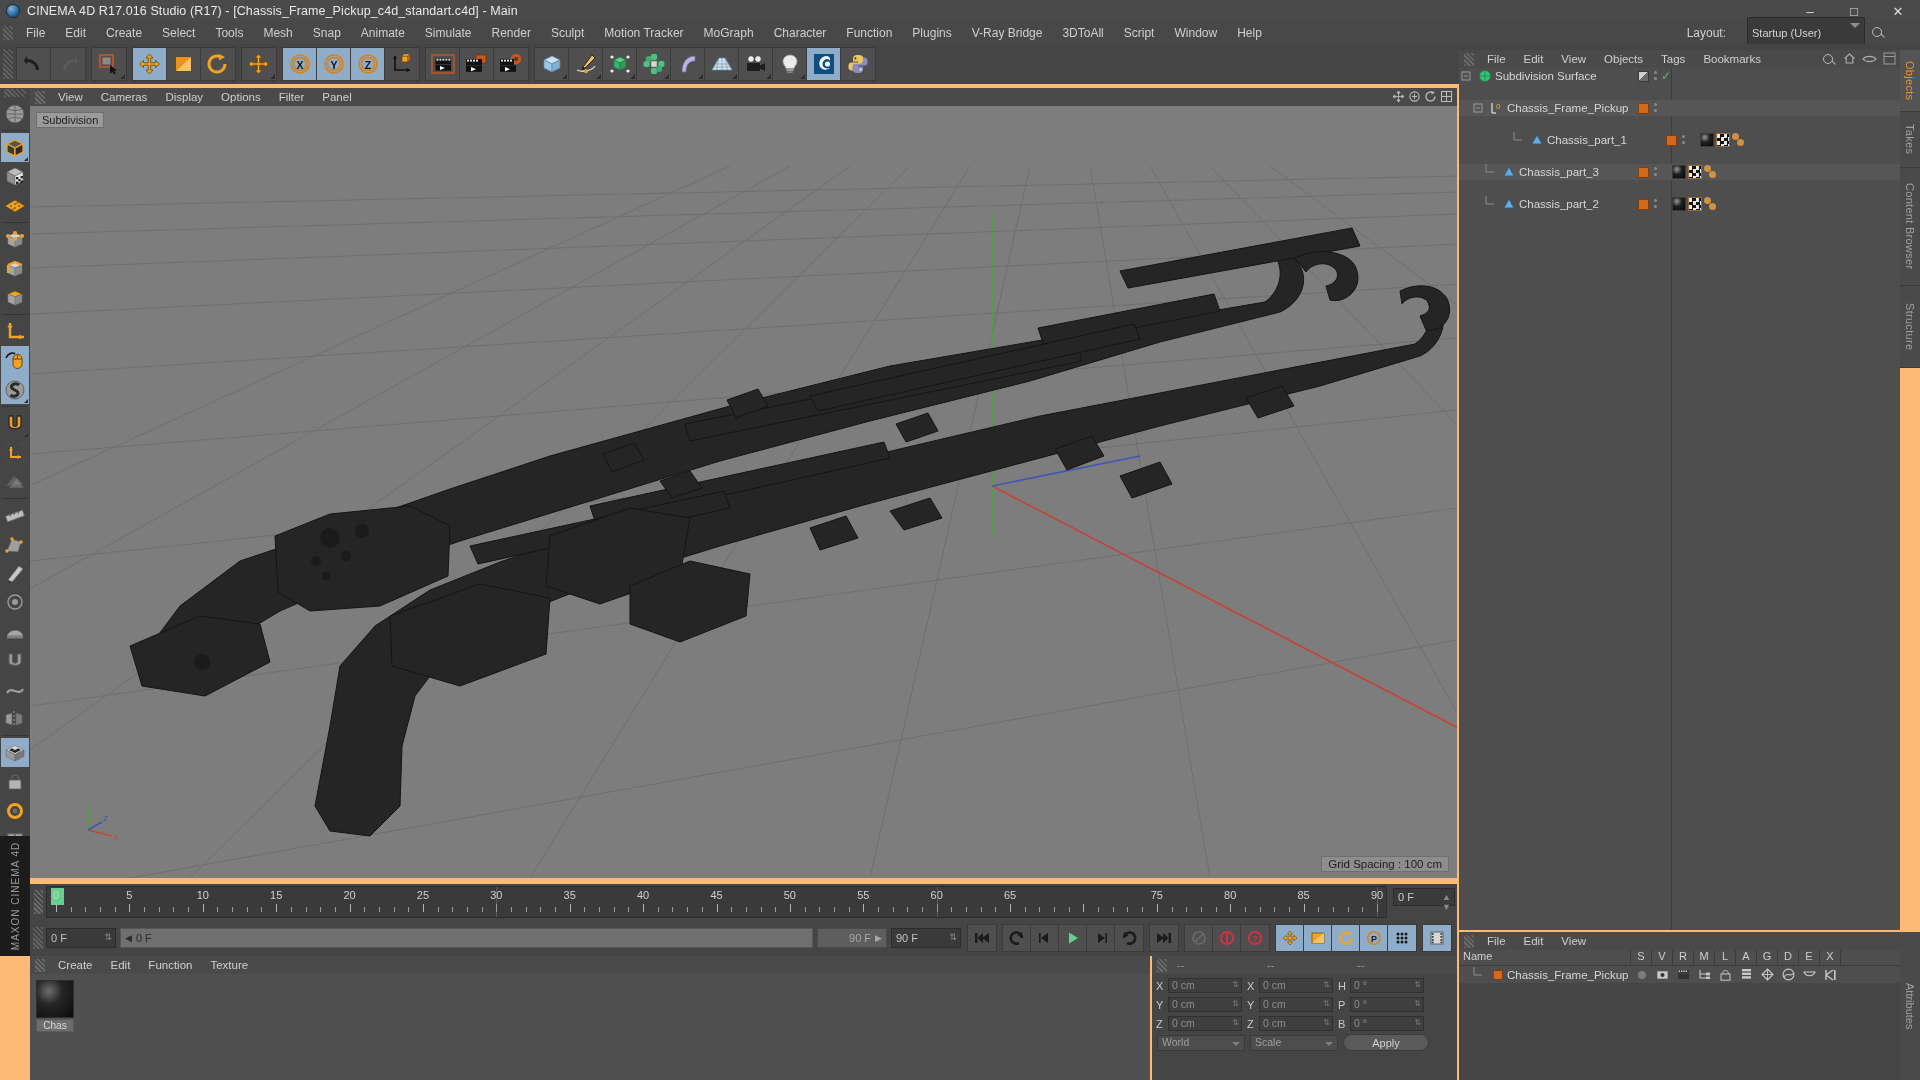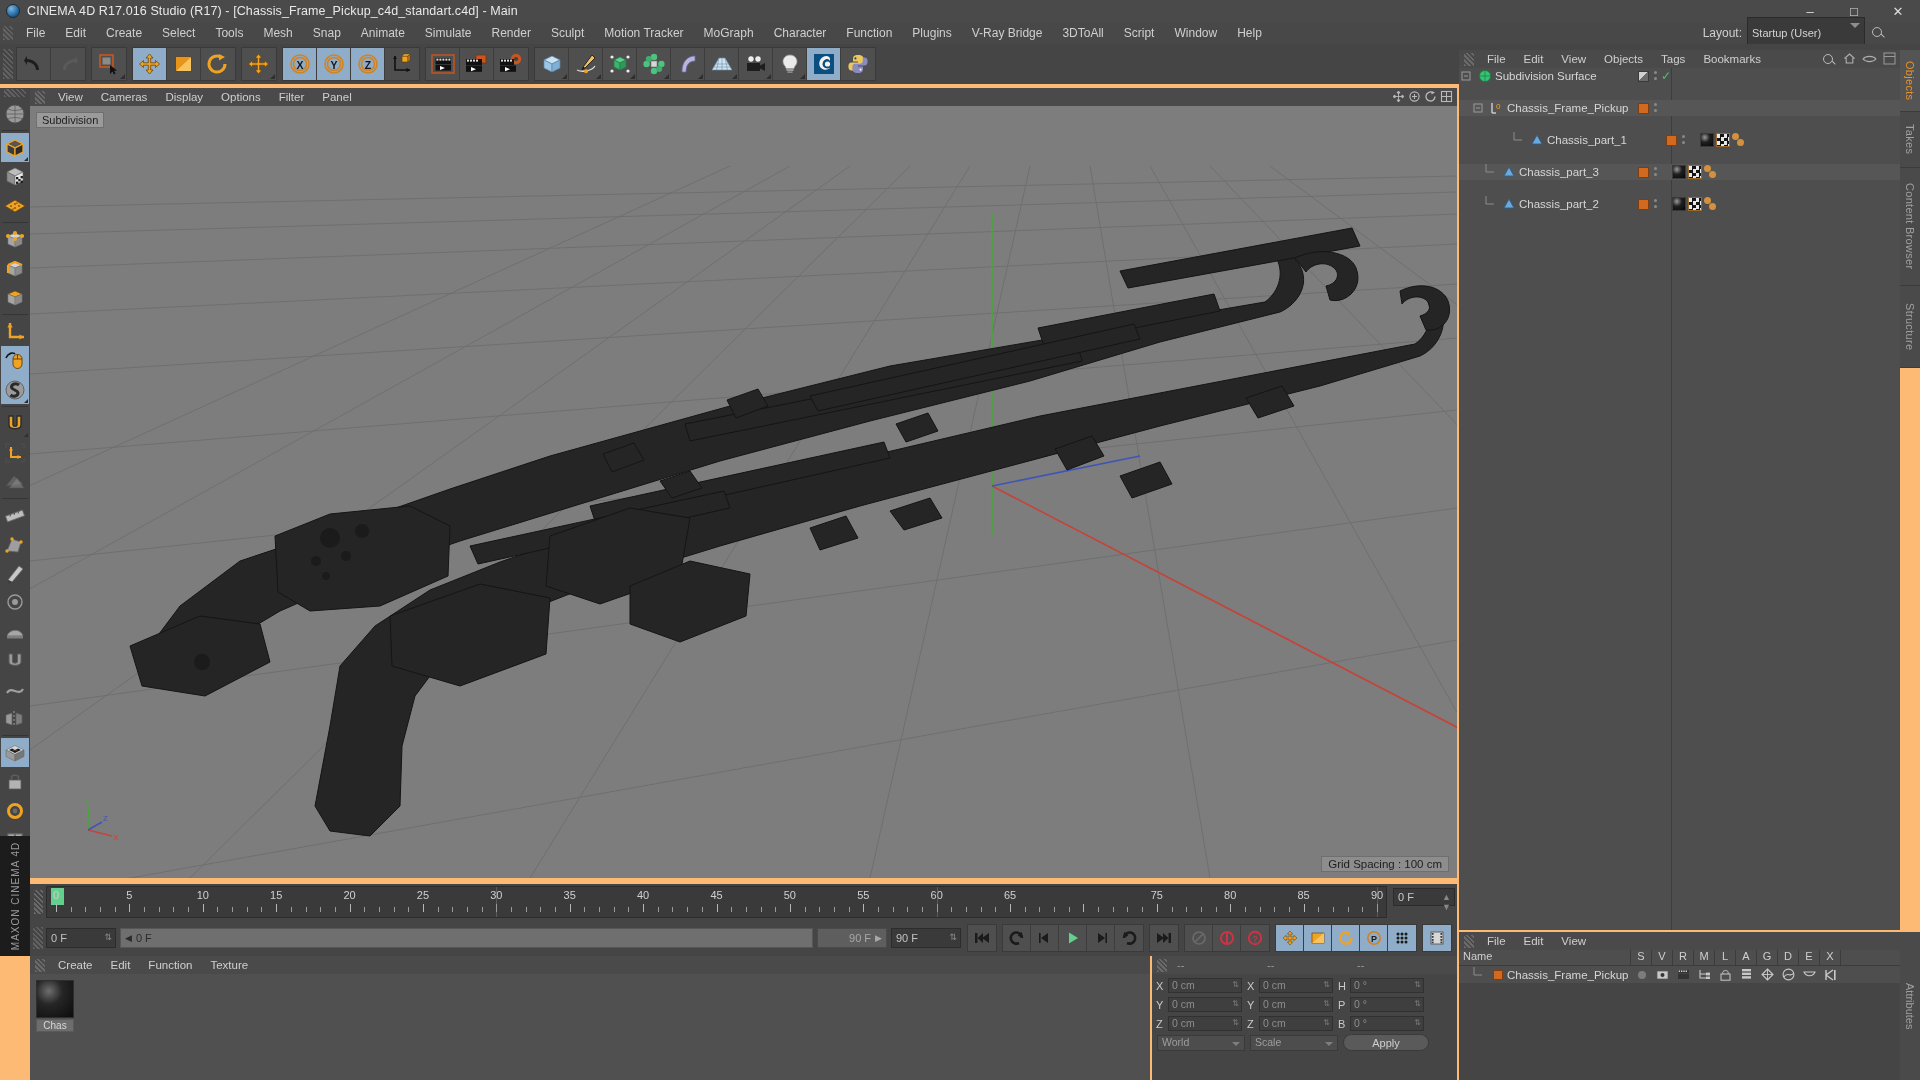--- a/index.html
+++ b/index.html
@@ -31,21 +31,21 @@
   
   .menubar {
     position:absolute; left:0; top:22px; width:1920px; height:22px;
     background:#484848; display:flex; align-items:center;
   }
   .menubar .mi { padding:0 10px; height:22px; line-height:22px; font-size:12px; color:#cfcfcf; white-space:nowrap; }
   .layoutbox { position:absolute; right:34px; top:0; height:22px; display:flex; align-items:center; gap:5px; }
   .layoutbox .lbl { font-size:12px; color:#cfcfcf; }
   .layoutsel {
     width:118px; height:32px; background:#3a3a3a; border:1px solid #2b2b2b;
-    display:flex; align-items:center; padding:0 4px; font-size:11px; color:#d3d3d3; position:relative;
+    display:flex; align-items:center; padding:0 4px; font-size:11px; color:#d3d3d3; position:relative;margin-left:16px;
   }
   .layoutsel .arrow { position:absolute; right:4px; top:5px; width:0;height:0;
     border-left:5px solid transparent;border-right:5px solid transparent;border-top:5px solid #8e8e8e;}
   .srch { width:16px;height:16px; position:relative; }
   .srch::before{content:"";position:absolute;left:2px;top:2px;width:8px;height:8px;border:1.4px solid #b9b9b9;border-radius:50%;}
   .srch::after{content:"";position:absolute;left:10px;top:10px;width:5px;height:1.4px;background:#b9b9b9;transform:rotate(45deg);}
 
   
   .toolbar { position:absolute; left:0; top:44px; width:1920px; height:40px; background:#454545;
              display:flex; align-items:center; }

